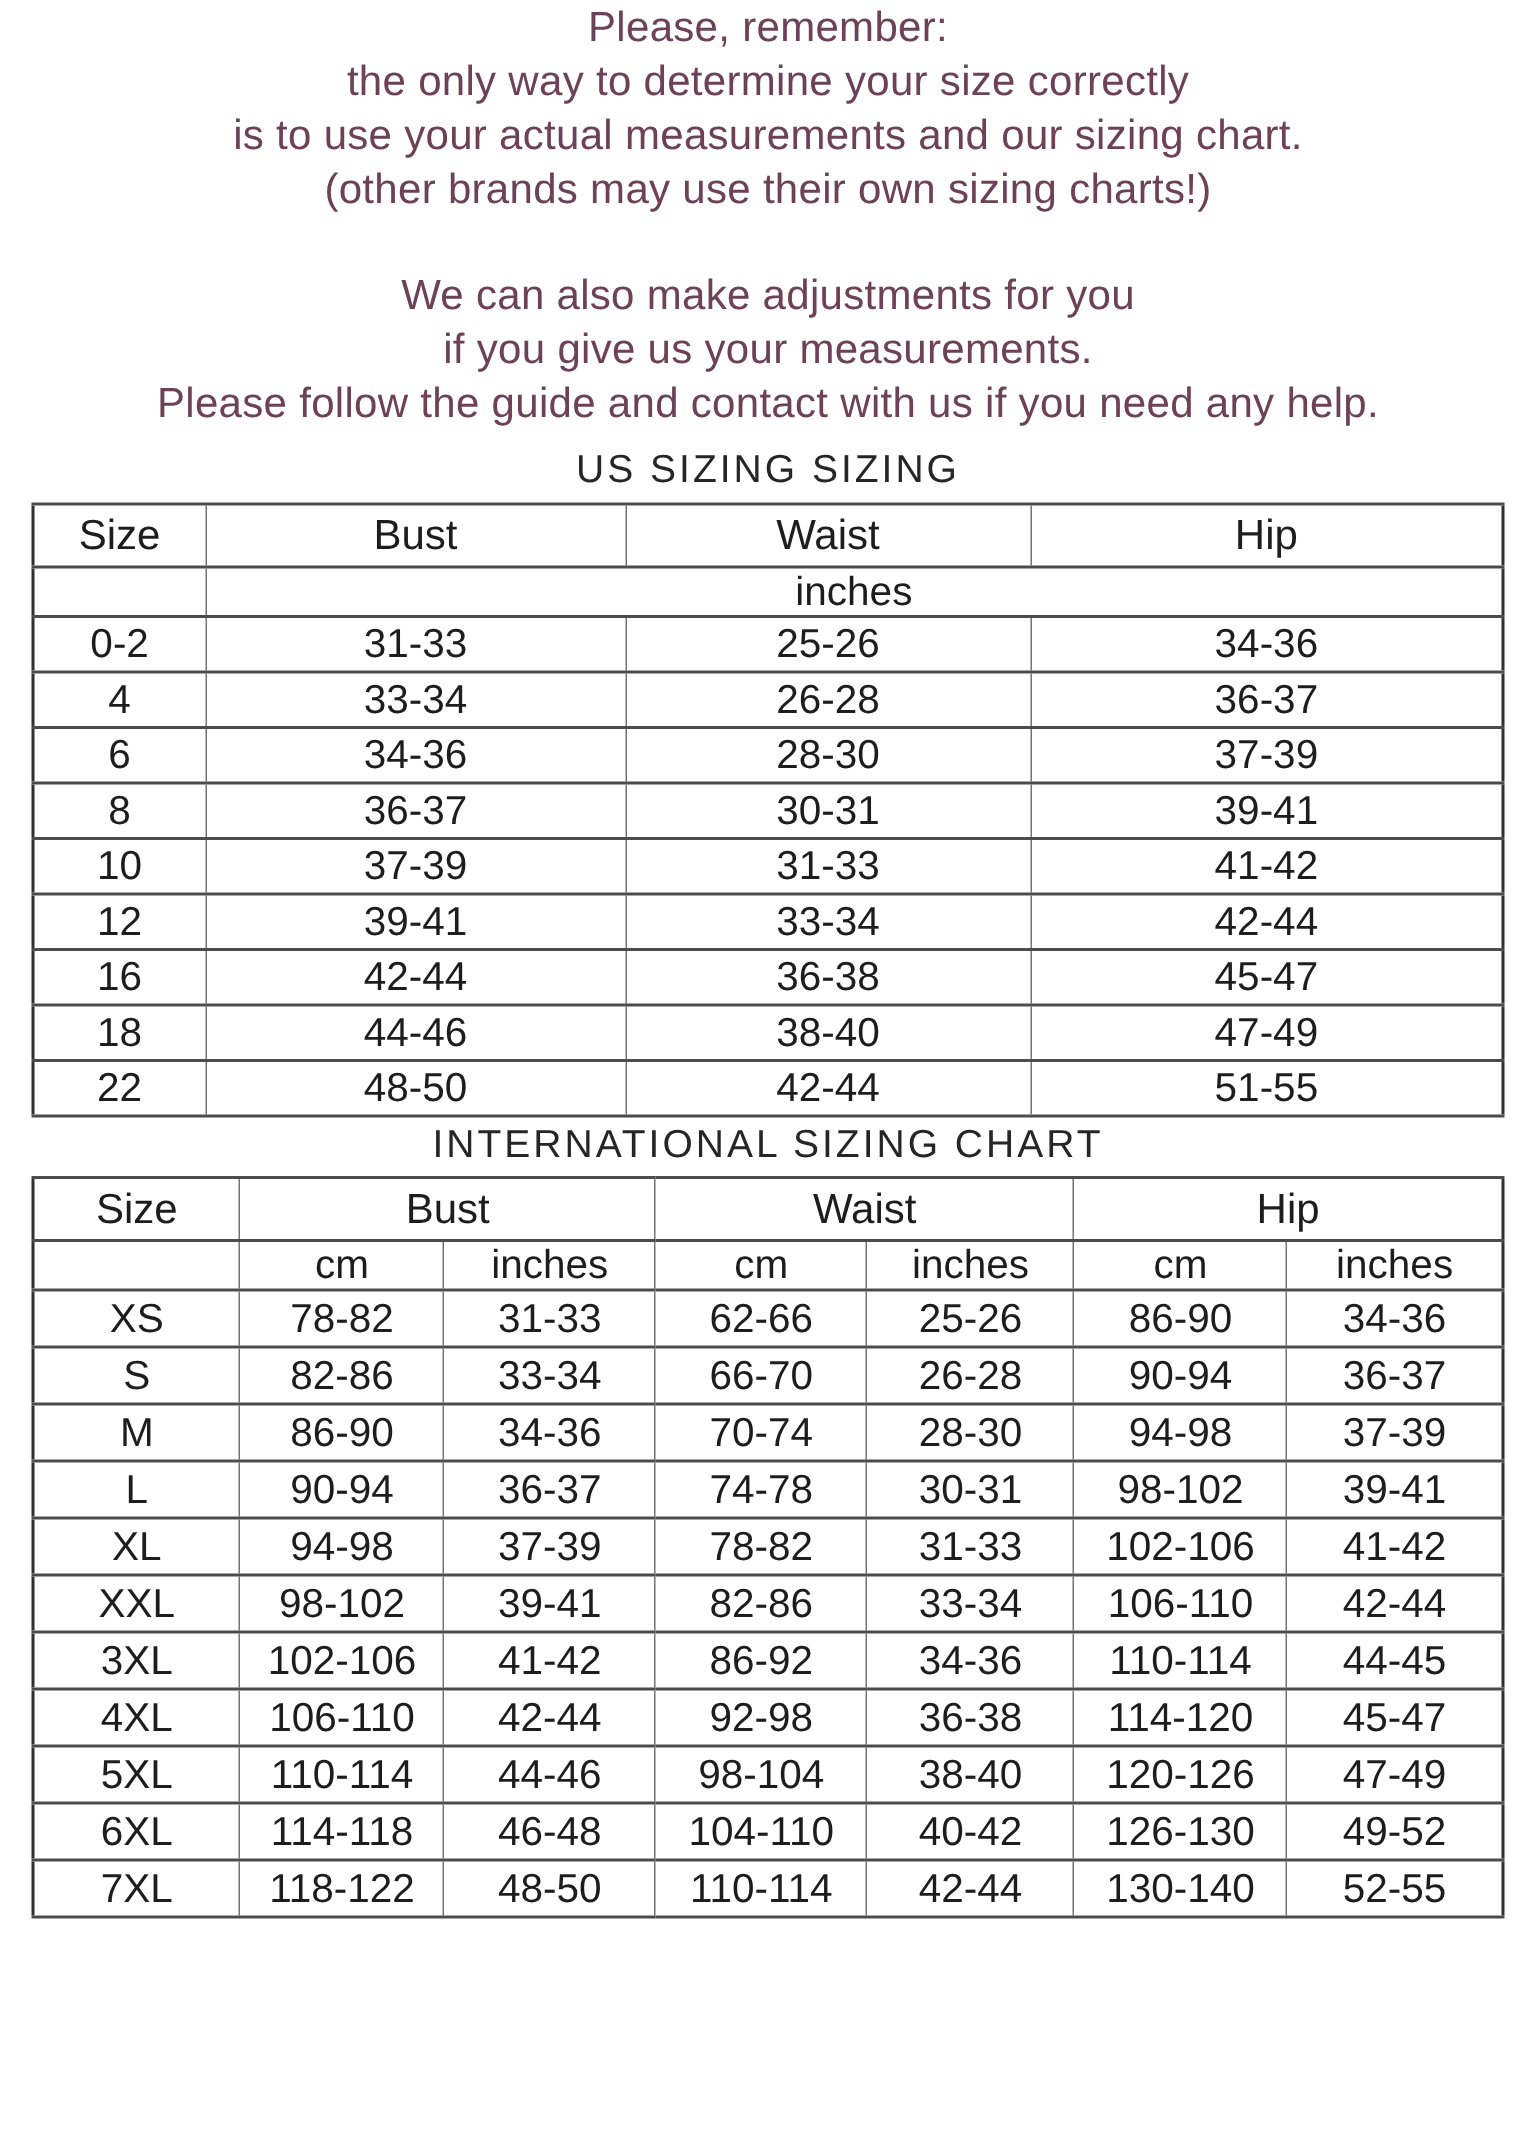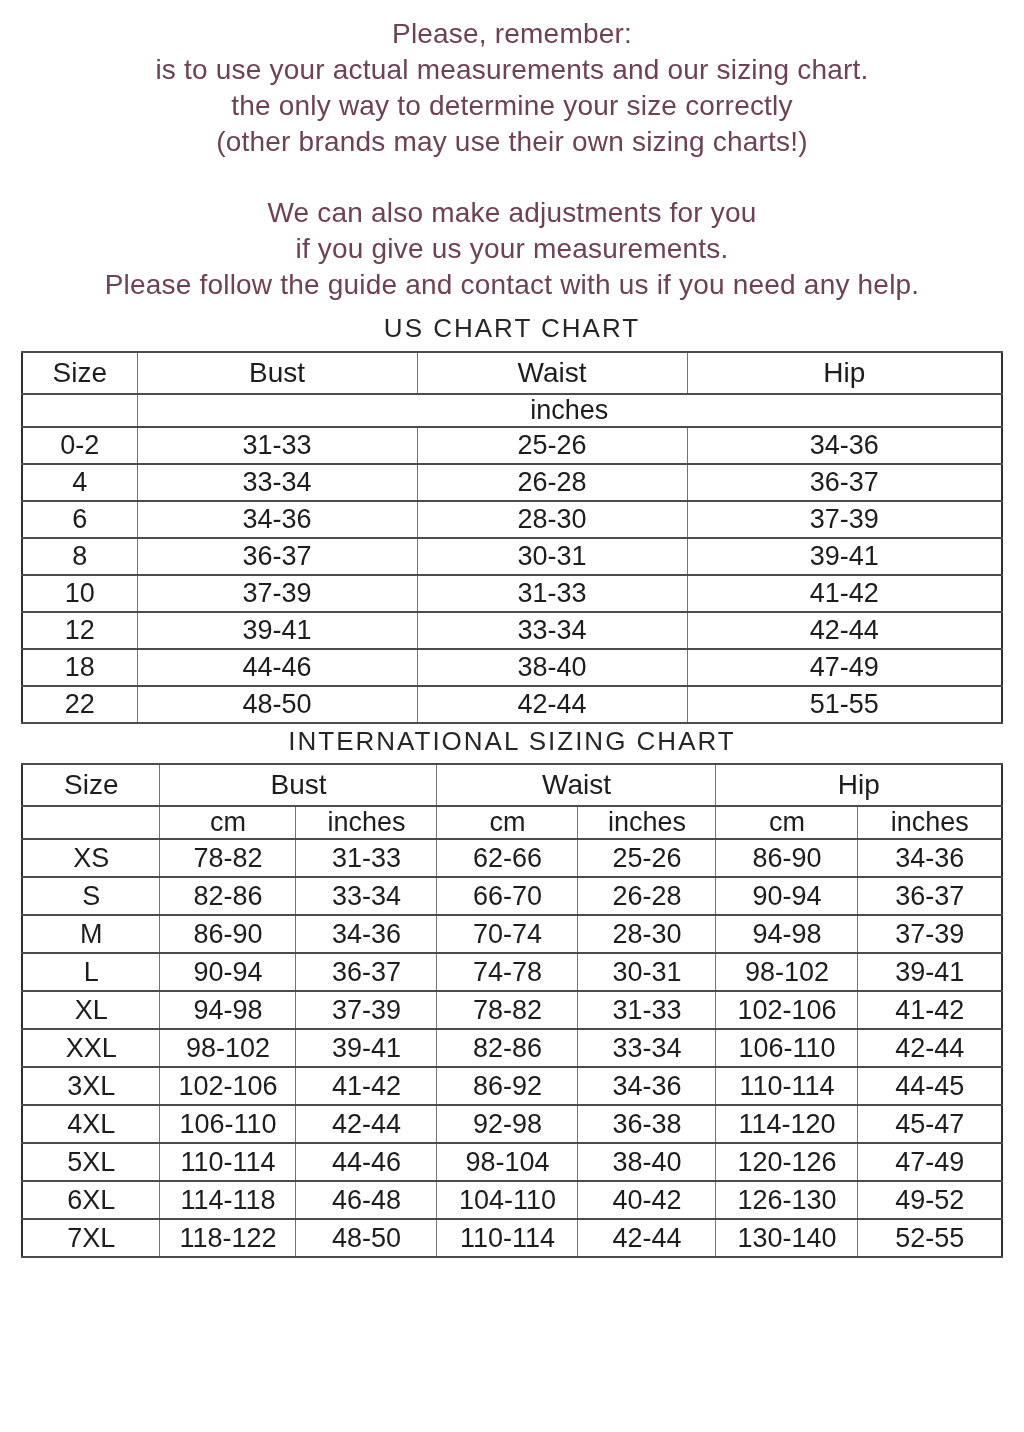--- a/index.html
+++ b/index.html
@@ -4,21 +4,20 @@
 <style>
   * { margin:0; padding:0; box-sizing:border-box; }
   html, body { background:#ffffff; }
   body {
     width:1024px; height:1432px;
     font-family:"Liberation Sans", sans-serif;
     overflow:hidden;
     position:relative;
   }
   .intro {
-    padding-top:16px;
     text-align:center;
     color:#6d4156;
     font-size:28px;
     font-weight:300;
     line-height:36px;
     letter-spacing:0.2px;
   }
   .intro .para + .para { margin-top:35px; }
   .chart-title {
     text-align:center;
@@ -56,32 +55,32 @@
   .unit-row  { height:22px; }
   #us-table tbody tr   { height:37px; }
   #intl-table tbody tr { height:38px;padding-left:48px; }
 </style>
 </head>
 <body>
 
 <div class="intro">
   <div class="para">
     <div>Please, remember:</div>
+    <div>the only way to determine your size correctly</div>
     <div>is to use your actual measurements and our sizing chart.</div>
-    <div>the only way to determine your size correctly</div>
     <div>(other brands may use their own sizing charts!)</div>
   </div>
   <div class="para">
     <div>We can also make adjustments for you</div>
     <div>if you give us your measurements.</div>
     <div>Please follow the guide and contact with us if you need any help.</div>
   </div>
 </div>
 
-<div class="chart-title us-title">US CHART CHART</div>
+<div class="chart-title us-title">US SIZING SIZING</div>
 
 <table id="us-table">
   <colgroup>
     <col style="width:115px">
     <col style="width:280px">
     <col style="width:270px">
     <col style="width:315px">
   </colgroup>
   <thead>
     <tr class="hdr-row">
@@ -124,20 +123,26 @@
         <td>10</td>
         <td>37-39</td>
         <td>31-33</td>
         <td>41-42</td>
       </tr>
       <tr>
         <td>12</td>
         <td>39-41</td>
         <td>33-34</td>
         <td>42-44</td>
+      </tr>
+      <tr>
+        <td>16</td>
+        <td>42-44</td>
+        <td>36-38</td>
+        <td>45-47</td>
       </tr>
       <tr>
         <td>18</td>
         <td>44-46</td>
         <td>38-40</td>
         <td>47-49</td>
       </tr>
       <tr>
         <td>22</td>
         <td>48-50</td>

